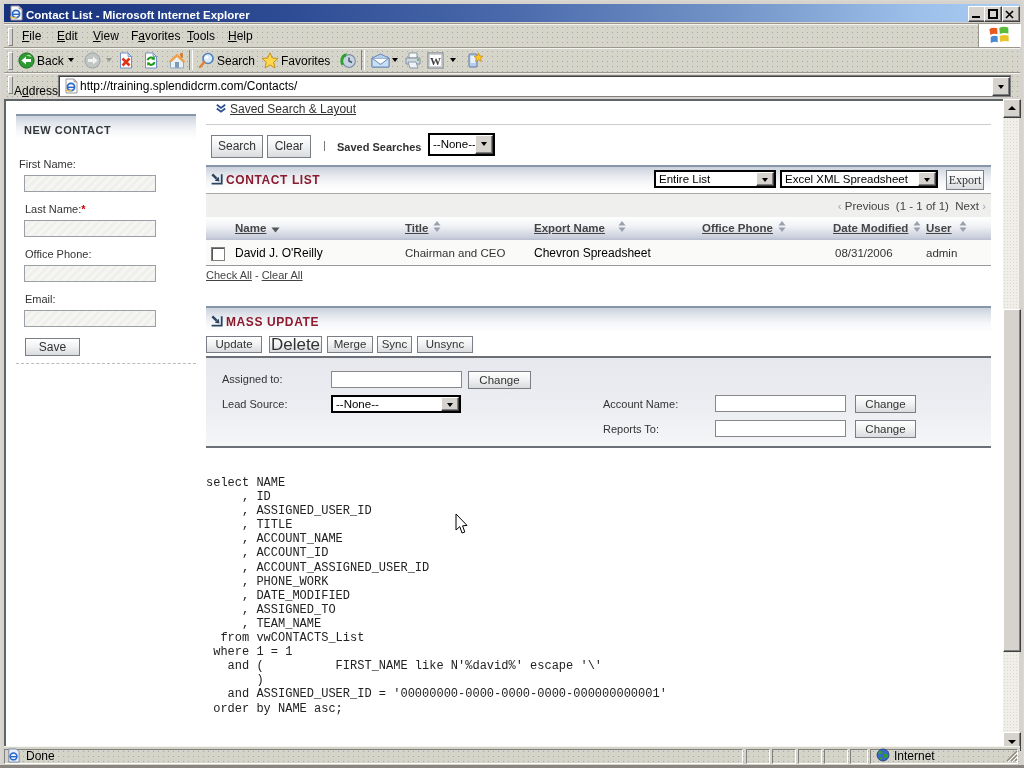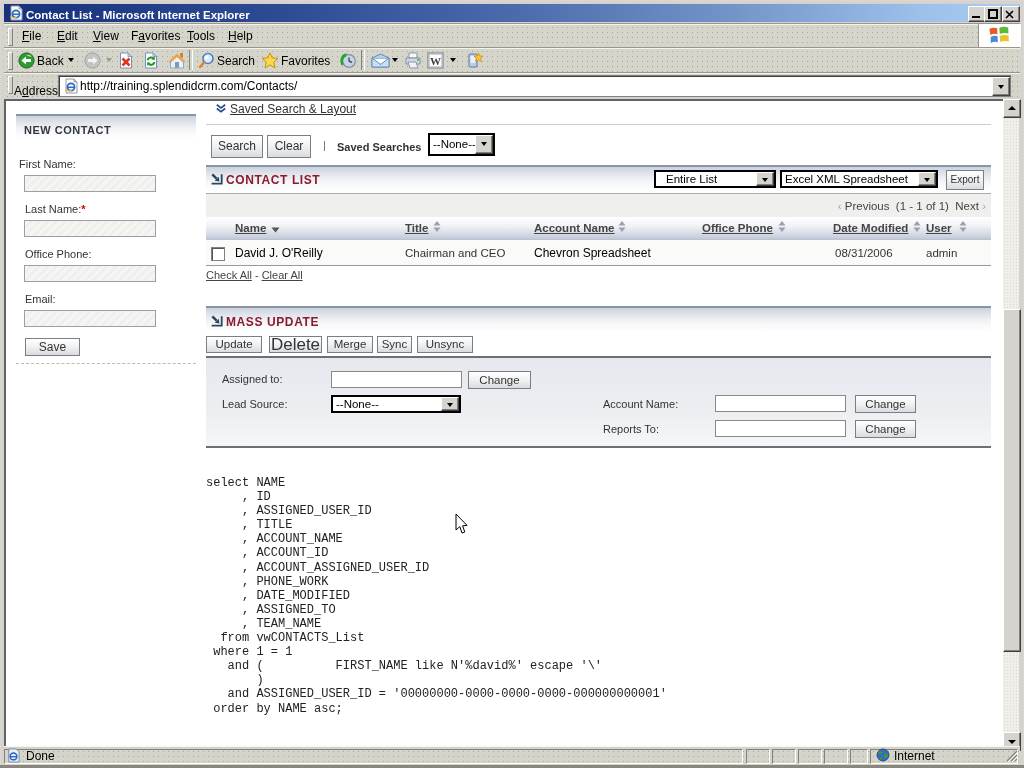--- a/index.html
+++ b/index.html
@@ -216,46 +216,46 @@
     </div>
 
     <div class="abs hdrbar" style="left:200px;top:64px;width:785px;height:24px;"></div>
     <svg class="abs" style="left:205px;top:72px" width="12" height="12" viewBox="0 0 12 12">
       <path d="M9.8 1.2 L11.6 1.2 L11.6 11.6 L0.6 11.6 L0.6 9.8 L9.8 9.8 Z" fill="#2b4460"></path>
       <path d="M1.3 1.3 L5.6 5.6" stroke="#2b4460" stroke-width="2.4"></path>
       <path d="M8.5 8.5 L7.7 3.7 L3.7 7.7 Z" fill="#2b4460"></path>
     </svg>
     <div class="abs sechdr" style="left:220px;top:72px;">CONTACT LIST</div>
     <div class="abs combo" style="left:648px;top:69px;width:118px;height:14px;">
-      <div style="font-size:11.5px;color:#000;padding:0 0 0 10px;line-height:14px;">Entire List</div>
+      <div style="font-size:11.5px;color:#000;padding:0 0 0 3px;line-height:14px;">Entire List</div>
       <div class="combobtn">
           <div class="ddarrow" style="margin:5px auto 0;"></div>
         </div>
     </div>
     <div class="abs combo" style="left:774px;top:69px;width:154px;height:14px;">
       <div style="font-size:11.5px;color:#000;padding:0 0 0 3px;line-height:14px;">Excel XML Spreadsheet</div>
       <div class="combobtn">
           <div class="ddarrow" style="margin:5px auto 0;"></div>
         </div>
     </div>
-    <div class="abs btn" style="left:940px;top:69px;width:36px;height:18px;line-height:18px;font-size:10px;">Export</div>
+    <div class="abs btn" style="left:940px;top:69px;width:36px;height:18px;line-height:18px;font-size:12px;font-family:Liberation Serif, serif;">Export</div>
 
     <div class="abs" style="left:200px;top:92px;width:785px;height:23px;background:#efefed;border-top:1px solid #aaa;"></div>
     <div class="abs lbl" style="left:784px;top:99px;width:196px;text-align:right;color:#444;font-size:11.5px;"><span style="color:#9ab;">‹</span> Previous&nbsp;&nbsp;(1 - 1 of 1)&nbsp;&nbsp;Next <span style="color:#9ab;">›</span></div>
 
     <div class="abs" style="left:200px;top:116px;width:785px;height:23px;background:linear-gradient(180deg,#ffffff 0%,#f0f2f5 40%,#c9cedc 90%,#b8bfd0 100%);border-bottom:1px solid #a8aebf;"></div>
     <div class="abs thead" style="left:229px;top:121px;">Name</div>
     <svg class="abs" style="left:265px;top:126px" width="9" height="6">
         <path d="M0.5 0.5 L8.5 0.5 L4.5 5.5 Z" fill="#555"></path>
       </svg>
     <div class="abs thead" style="left:399px;top:121px;">Title</div>
     <svg class="abs" style="left:427px;top:120px" width="8" height="11">
         <path d="M4 0 L7.5 4.5 L0.5 4.5 Z M4 11 L7.5 6.5 L0.5 6.5 Z" fill="#9aa0ae"></path>
       </svg>
-    <div class="abs thead" style="left:528px;top:121px;">Account Name</div>
+    <div class="abs thead" style="left:528px;top:121px;">Export Name</div>
     <svg class="abs" style="left:612px;top:120px" width="8" height="11">
         <path d="M4 0 L7.5 4.5 L0.5 4.5 Z M4 11 L7.5 6.5 L0.5 6.5 Z" fill="#9aa0ae"></path>
       </svg>
     <div class="abs thead" style="left:696px;top:121px;">Office Phone</div>
     <svg class="abs" style="left:772px;top:120px" width="8" height="11">
         <path d="M4 0 L7.5 4.5 L0.5 4.5 Z M4 11 L7.5 6.5 L0.5 6.5 Z" fill="#9aa0ae"></path>
       </svg>
     <div class="abs thead" style="left:827px;top:121px;">Date Modified</div>
     <svg class="abs" style="left:907px;top:120px" width="8" height="11">
         <path d="M4 0 L7.5 4.5 L0.5 4.5 Z M4 11 L7.5 6.5 L0.5 6.5 Z" fill="#9aa0ae"></path>

